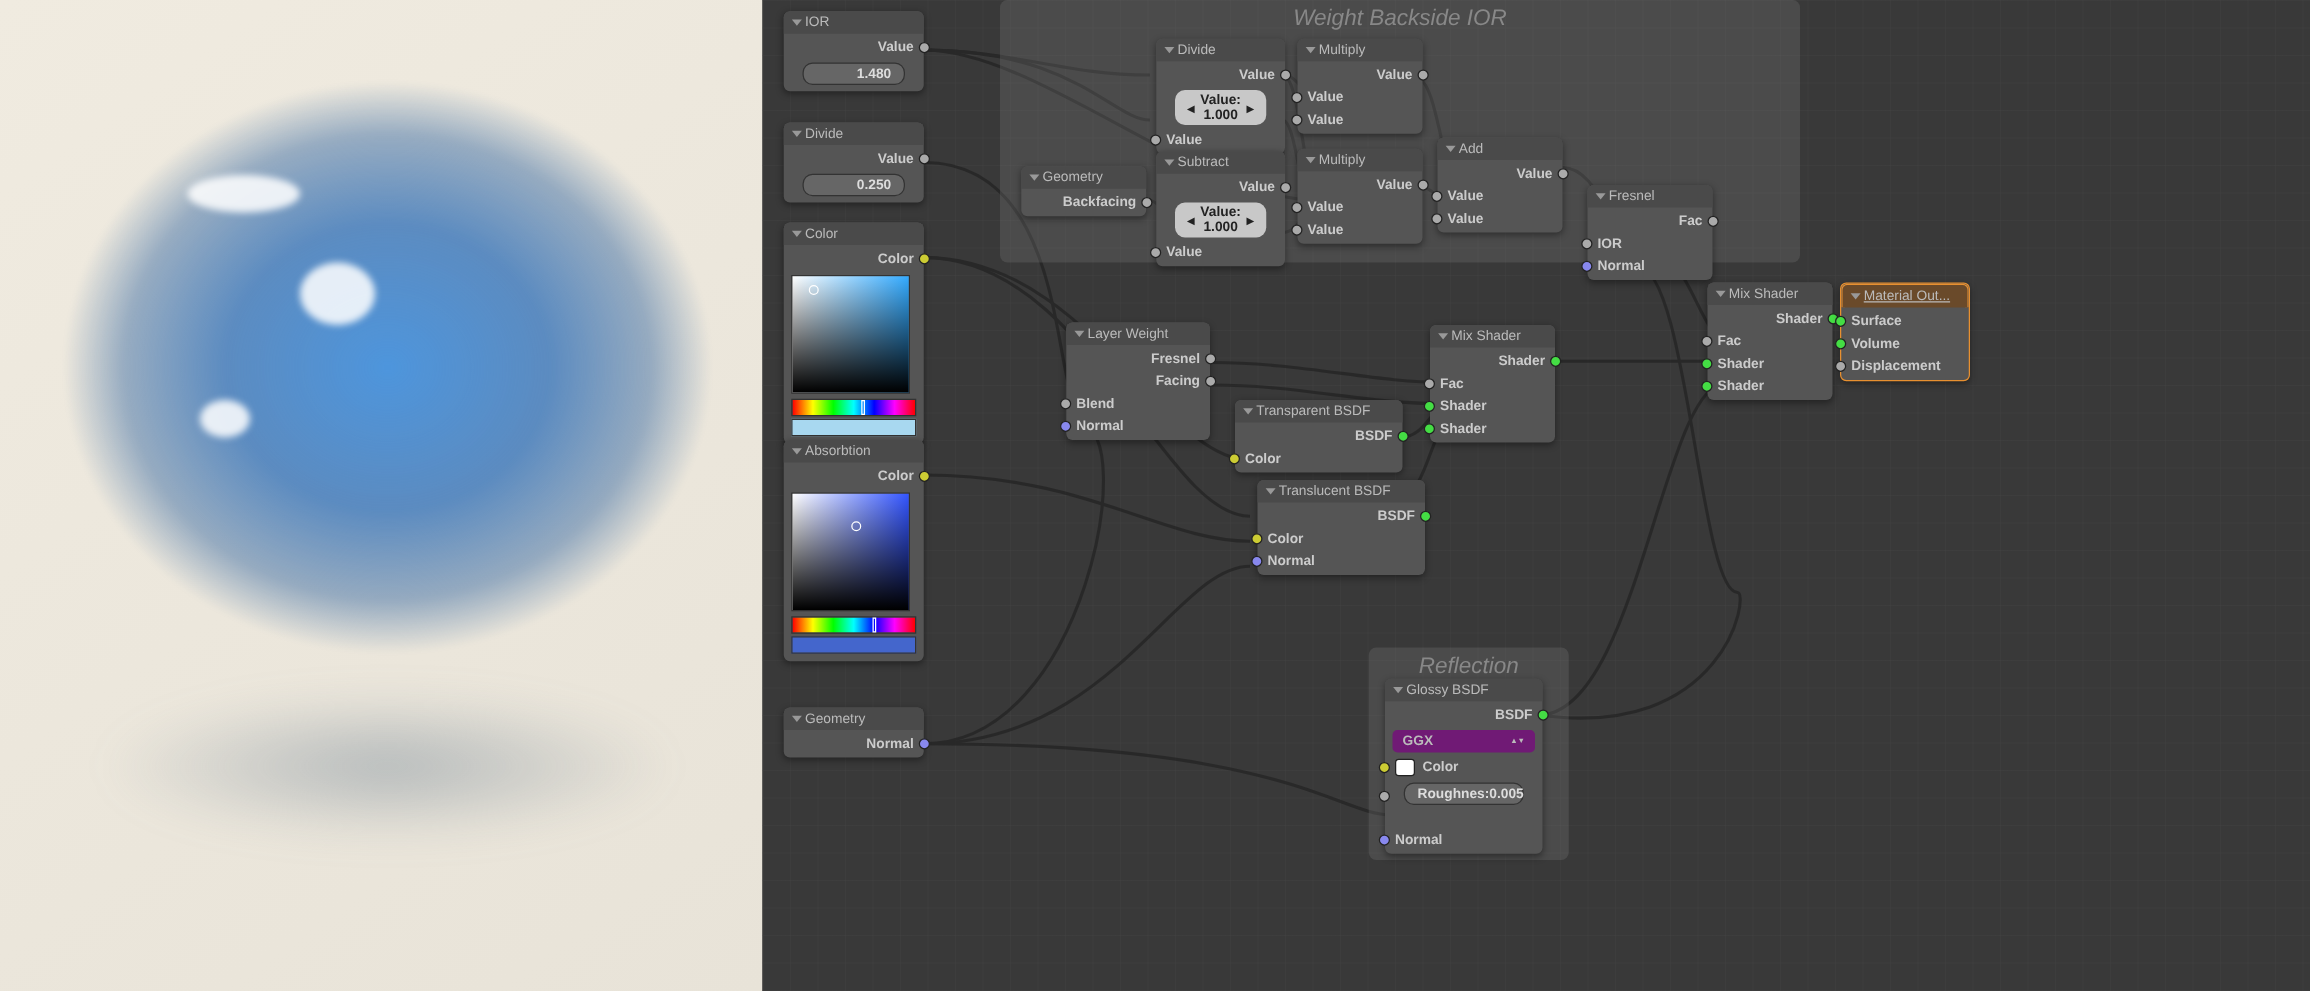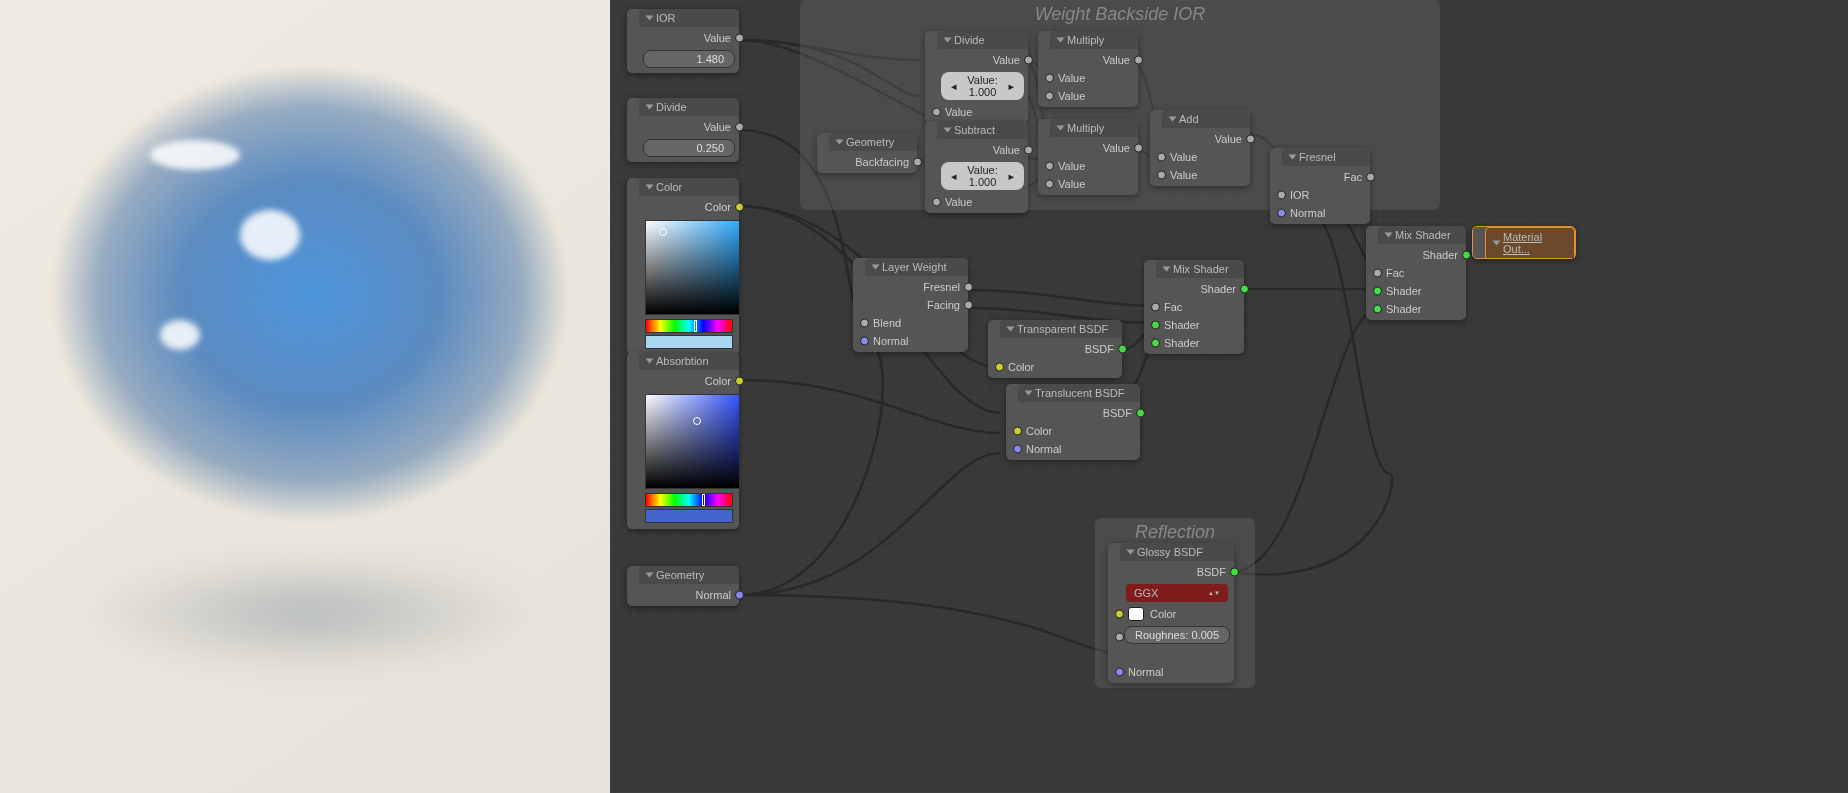--- a/index.html
+++ b/index.html
@@ -66,41 +66,40 @@
     padding: 4px 0;
     font-style: italic;
   }
   .node {
     position: absolute;
     background: #555;
     border-radius: 5px;
     box-shadow: 0 2px 6px rgba(0,0,0,0.4);
     z-index: 3;
     min-width: 100px;
-    padding-left: 12px;
   }
   .node-header {
     background: #4a4a4a;
     border-radius: 5px 5px 0 0;
     padding: 3px 8px;
     font-size: 11px;
     display: flex;
     align-items: center;
     gap: 4px;
   }
   .node-header.orange { background: #6a4a2a; border: 1px solid #e89030; border-bottom: none; text-decoration: underline; }
   .node.orange { border: 1px solid #e89030; }
   .collapse-tri {
     width: 0; height: 0;
     border-top: 4px solid transparent;
     border-bottom: 4px solid transparent;
     border-left: 5px solid #999;
     transform: rotate(90deg);
   }
-  .node-body { padding: 2px 0; }
+  .node-body { padding: 2px 0; font-weight: bold; }
   .row {
     display: flex;
     align-items: center;
     justify-content: space-between;
     padding: 2px 8px;
     height: 18px;
     position: relative;
   }
   .row.right { justify-content: flex-end; }
   .row.left { justify-content: flex-start; }
@@ -116,21 +115,21 @@
   .socket.in { left: -5px; }
   .socket.out { right: -5px; }
   .socket.gray { background: #aaa; }
   .socket.yellow { background: #cccc33; }
   .socket.green { background: #44dd44; }
   .socket.purple { background: #8888ee; }
   .num-field {
     background: #444;
     border-radius: 8px;
     padding: 2px 10px;
-    margin: 3px 4px;
+    margin: 3px 15px;
     font-size: 11px;
     text-align: center;
     color: #ddd;
     display: flex;
     justify-content: space-between;
     align-items: center;
   }
   .num-field.inset { background: #666; border: 1px solid #333; }
   .num-field.light { background: #c8c8c8; color: #222; }
   .color-picker {
@@ -162,21 +161,21 @@
     position: absolute; top: 0;
     width: 3px; height: 100%;
     border: 1px solid #fff;
   }
   .swatch-bar {
     margin: 2px 6px 4px;
     height: 14px;
     border: 1px solid #333;
   }
   .dropdown {
-    background: #7f1d1d;
+    background: #701a75;
     border-radius: 4px;
     margin: 3px 6px;
     padding: 3px 8px;
     display: flex;
     justify-content: space-between;
     align-items: center;
   }
   .dd-arrows {
     display: flex; flex-direction: column;
     font-size: 6px; line-height: 5px;
@@ -617,16 +616,30 @@
             <span class="row-label">Shader</span>
           </div>
       </div>
     </div>
 
     <div class="node orange" style="left:862px;top:226px;width:104px">
       <div class="node-header orange">
           <span class="collapse-tri"></span>
           <span>Material Out...</span>
         </div>
+      <div class="node-body">
+        <div class="row left">
+            <span class="socket in green"></span>
+            <span class="row-label">Surface</span>
+          </div>
+        <div class="row left">
+            <span class="socket in green"></span>
+            <span class="row-label">Volume</span>
+          </div>
+        <div class="row left">
+            <span class="socket in gray"></span>
+            <span class="row-label">Displacement</span>
+          </div>
+      </div>
     </div>
 
   </div>
 </div>
 
 </body></html>

